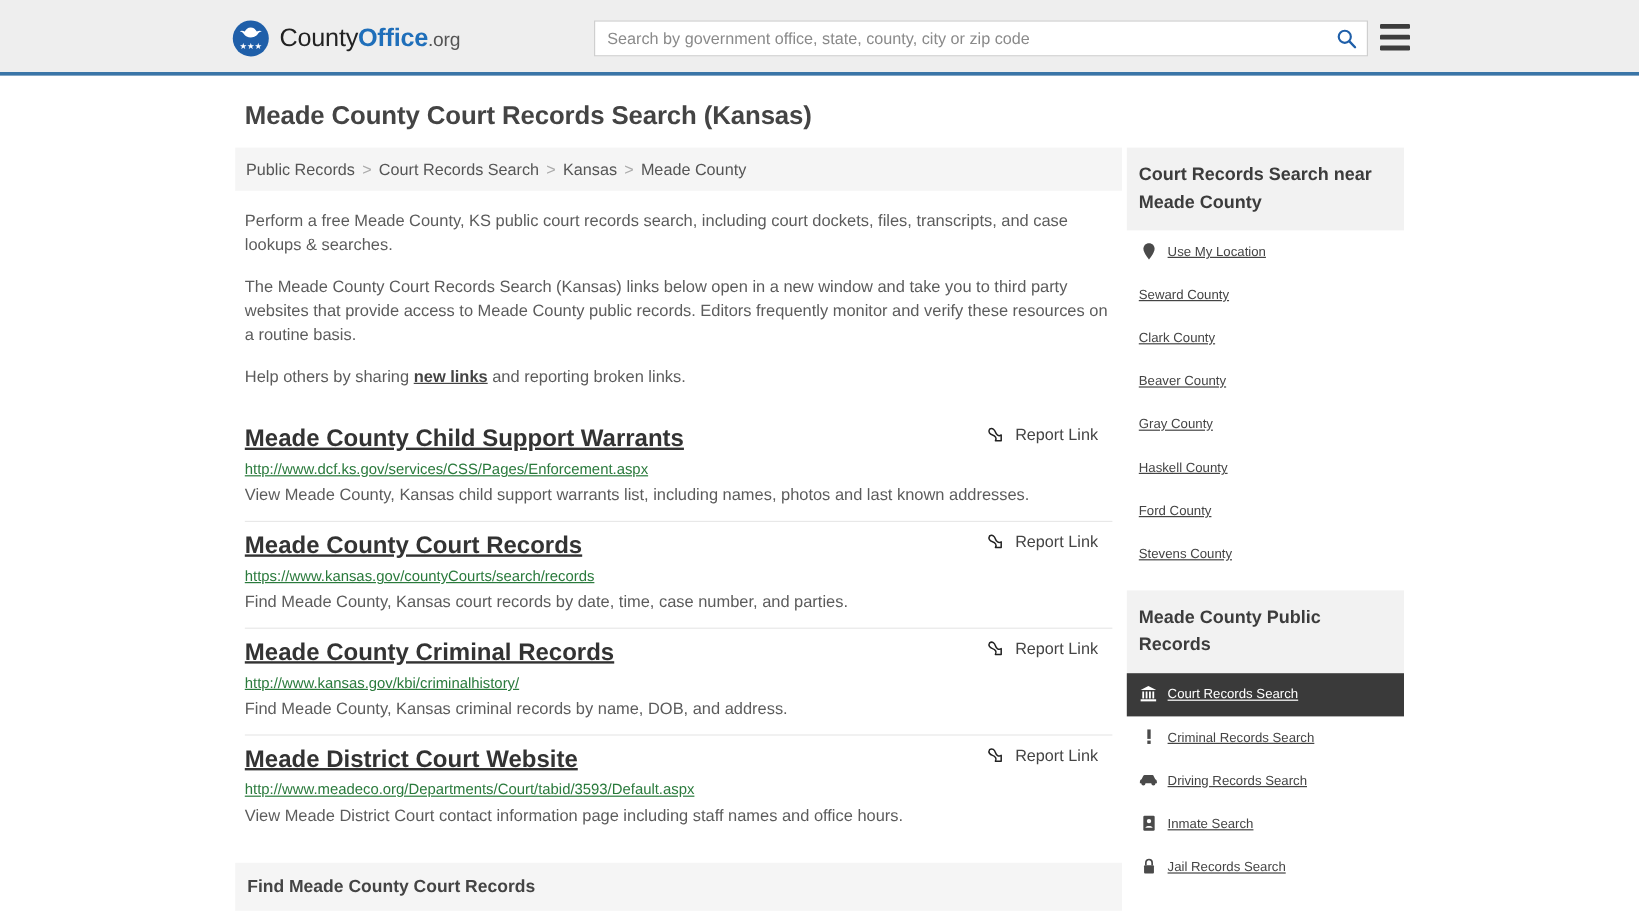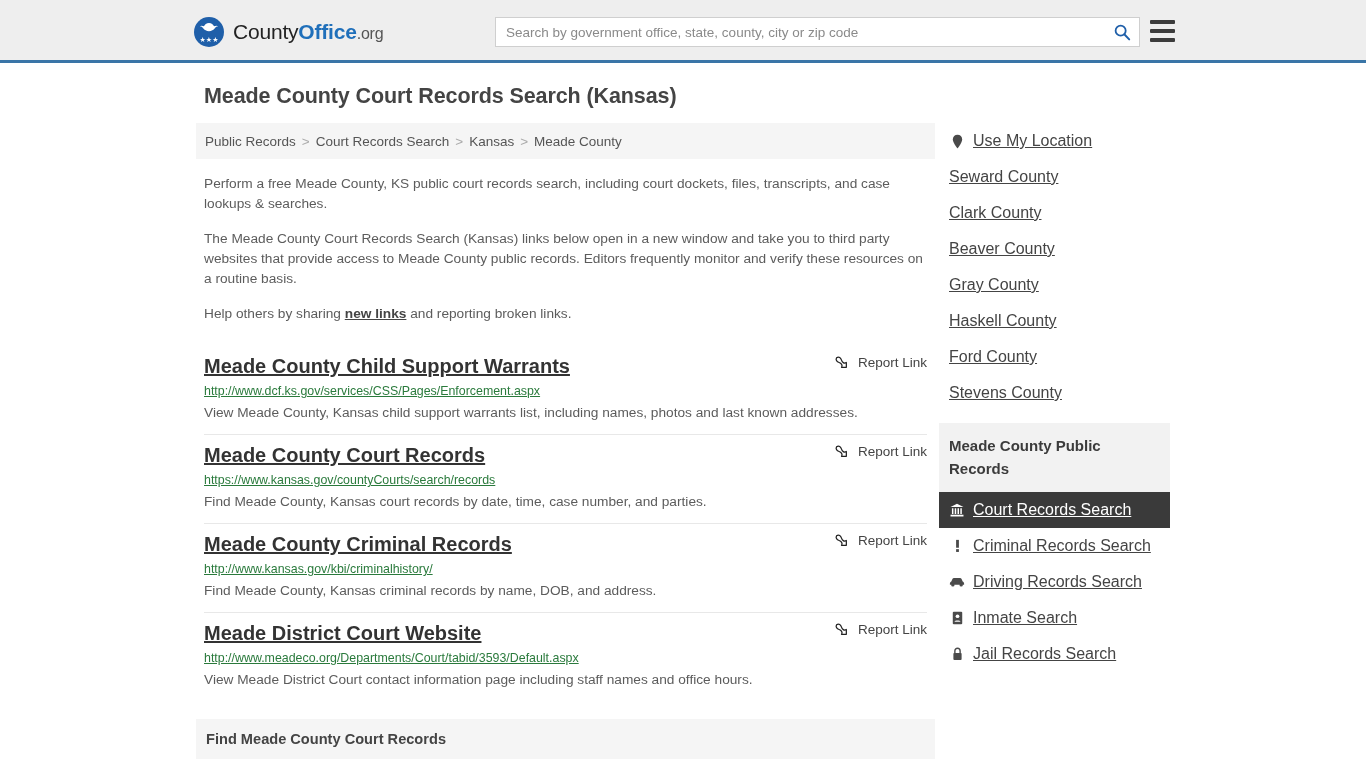--- a/index.html
+++ b/index.html
@@ -165,21 +165,21 @@
   }
   .result-desc {
     display: block;
     font-size: 13.7px;
     color: #5c5c5c;
     line-height: 23px;
     margin-top: 2px;
   }
   .report-link {
     position: absolute;
-    right: 0; top: 9px;
+    right: 12px; top: 9px;
     display: flex; align-items: center;
     gap: 9px;
     font-size: 13.5px;
     color: #444444;
     text-decoration: none;
     cursor: pointer;
   }
 
   .section-box {
     margin-top: 18px;
@@ -206,24 +206,24 @@
   .side-head h3 {
     margin: 0;
     font-size: 15px;
     font-weight: bold;
     color: #3c3c3c;
     line-height: 23px;
   }
   .side-list { padding: 0; margin: 0; list-style: none; }
   .side-list li { margin: 0; }
   .side-link {
-    display: flex; align-items: center;
+    display: flex; align-items: flex-start;
     gap: 8px;
     padding: 9px 10px;
-    font-size: 16px;
+    font-size: 11px;
     color: #444444;
     text-decoration: none;
     line-height: 18px;
   }
   .side-link .lbl { text-decoration: underline; }
   .side-link.active {
     background: #3a3a3a;
   }
   .side-link.active .lbl { color: #ffffff; }
   .side-link.active .ico { color: #ffffff; }
@@ -358,20 +358,23 @@
     </div>
 
     <div class="section-box">
       <h2>Find Meade County Court Records</h2>
     </div>
 
   </div>
 
   <aside class="sidebar">
 
+    <div class="side-head">
+      <h3>Court Records Search near Meade County</h3>
+    </div>
 
     <ul class="side-list">
       <li>
         <a class="side-link" href="#">
           <span class="ico">
             <svg viewBox="0 0 12 16" width="11" height="15" aria-hidden="true">
               <path d="M6 0.6 C3 0.6 0.9 2.8 0.9 5.7 C0.9 9.4 6 15.4 6 15.4 C6 15.4 11.1 9.4 11.1 5.7 C11.1 2.8 9 0.6 6 0.6 Z" fill="#4a4a4a"></path>
             </svg>
           </span>
           <span class="lbl">Use My Location</span>

